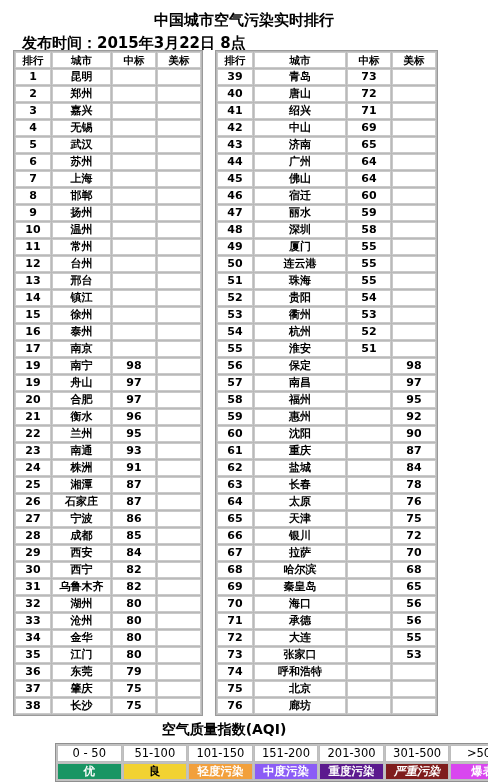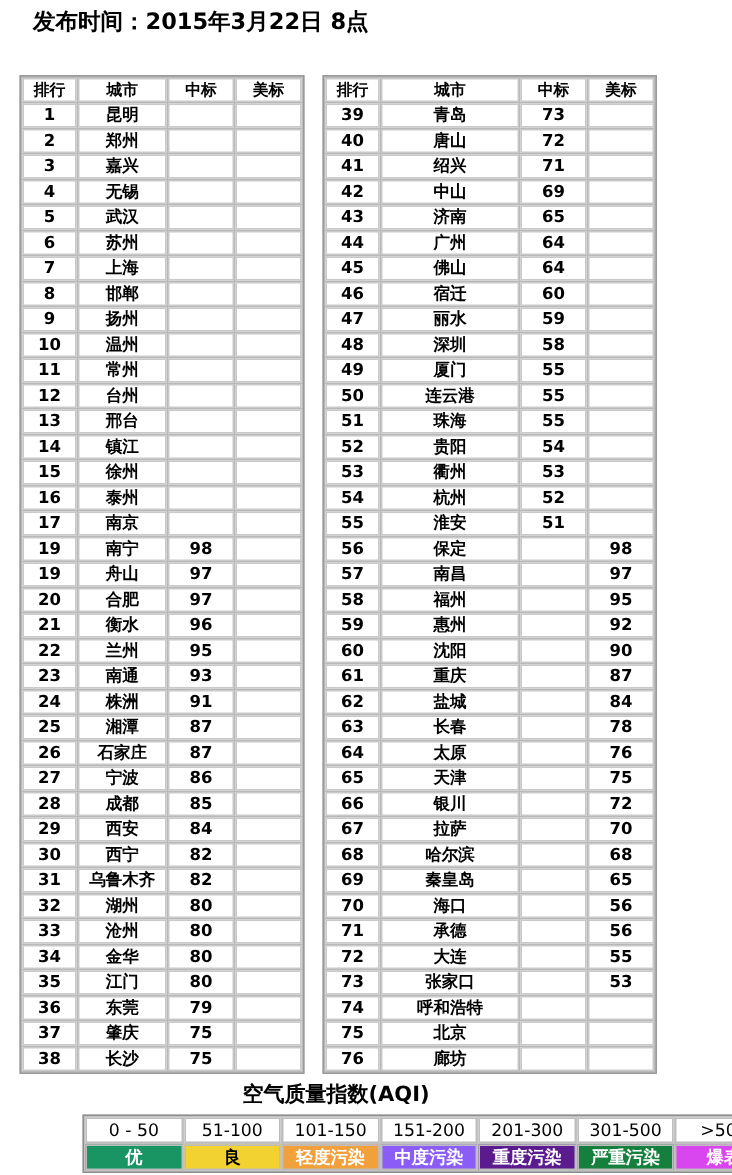--- a/index.html
+++ b/index.html
@@ -78,28 +78,29 @@
     font-family:"DejaVu Sans","Liberation Sans",sans-serif;
   }
   td.lg-range{background:#ffffff;color:#000;
     font-family:"Liberation Serif","DejaVu Serif",serif;font-size:12px;}
   td.lg-label{font-weight:bold;font-size:11.5px;}
   td.lg-good   {background:#189563;color:#ffffff;}
   td.lg-mod    {background:#f2d231;color:#000000;}
   td.lg-light  {background:#f2a03c;color:#ffffff;}
   td.lg-medium {background:#8b5cf6;color:#ffffff;}
   td.lg-heavy  {background:#5b1a8e;color:#ffffff;}
-  td.lg-severe {background:#15803d;color:#ffffff;}
+  td.lg-severe {background:#7f1d1d;color:#ffffff;font-style:italic;}
   td.lg-burst  {background:#d946ef;color:#ffffff;}
 </style>
 </head>
 <body>
 
 <div class="page">
 
+  <div class="title">中国城市空气污染实时排行</div>
   <div class="pubtime">发布时间：2015年3月22日 8点</div>
 
   <div class="tables">
     <div class="tbl-wrap left">
       <table class="rank">
         <thead>
           <tr>
             <th class="c-rank">排行</th>
             <th class="c-city">城市</th>
             <th class="c-val">中标</th>

